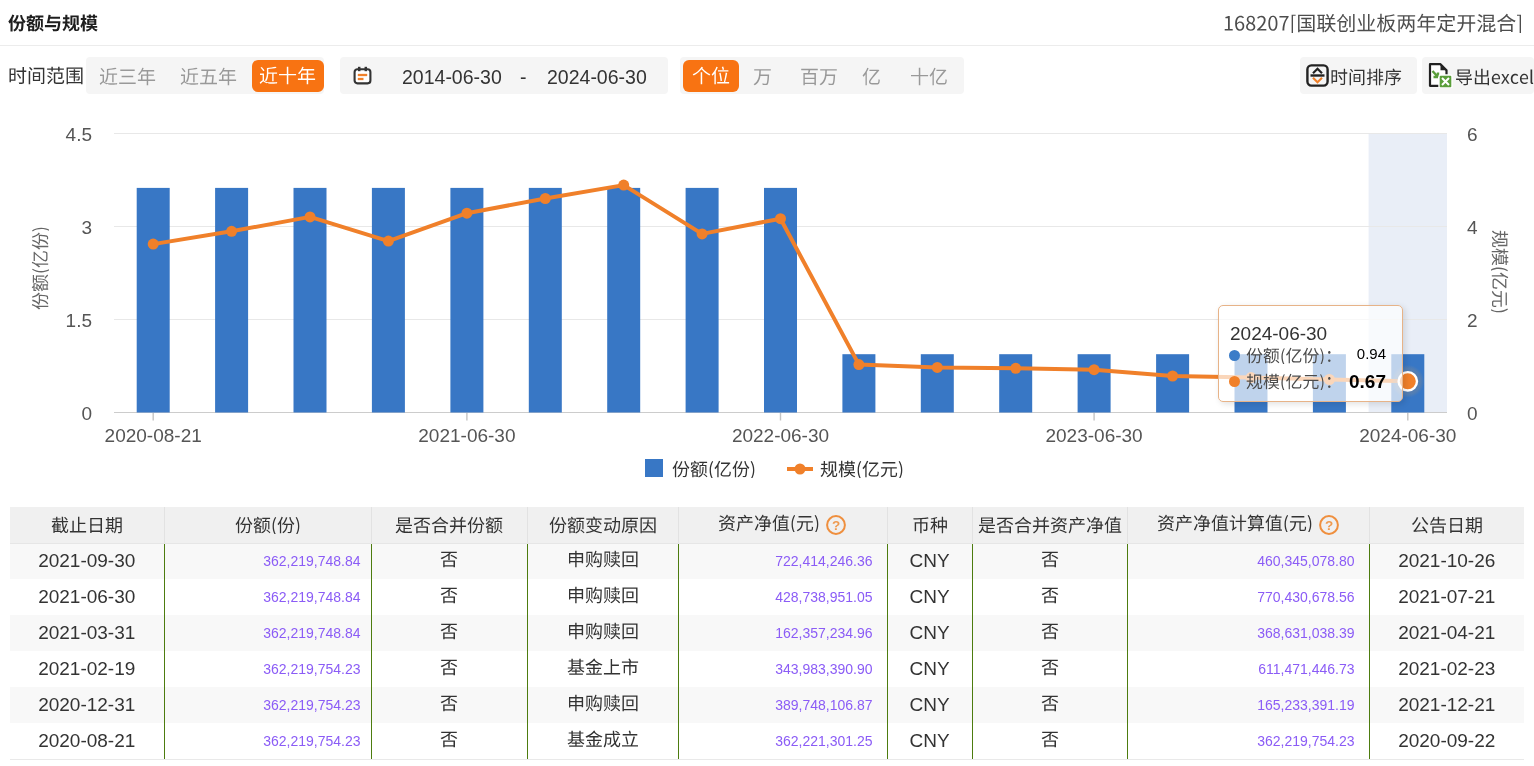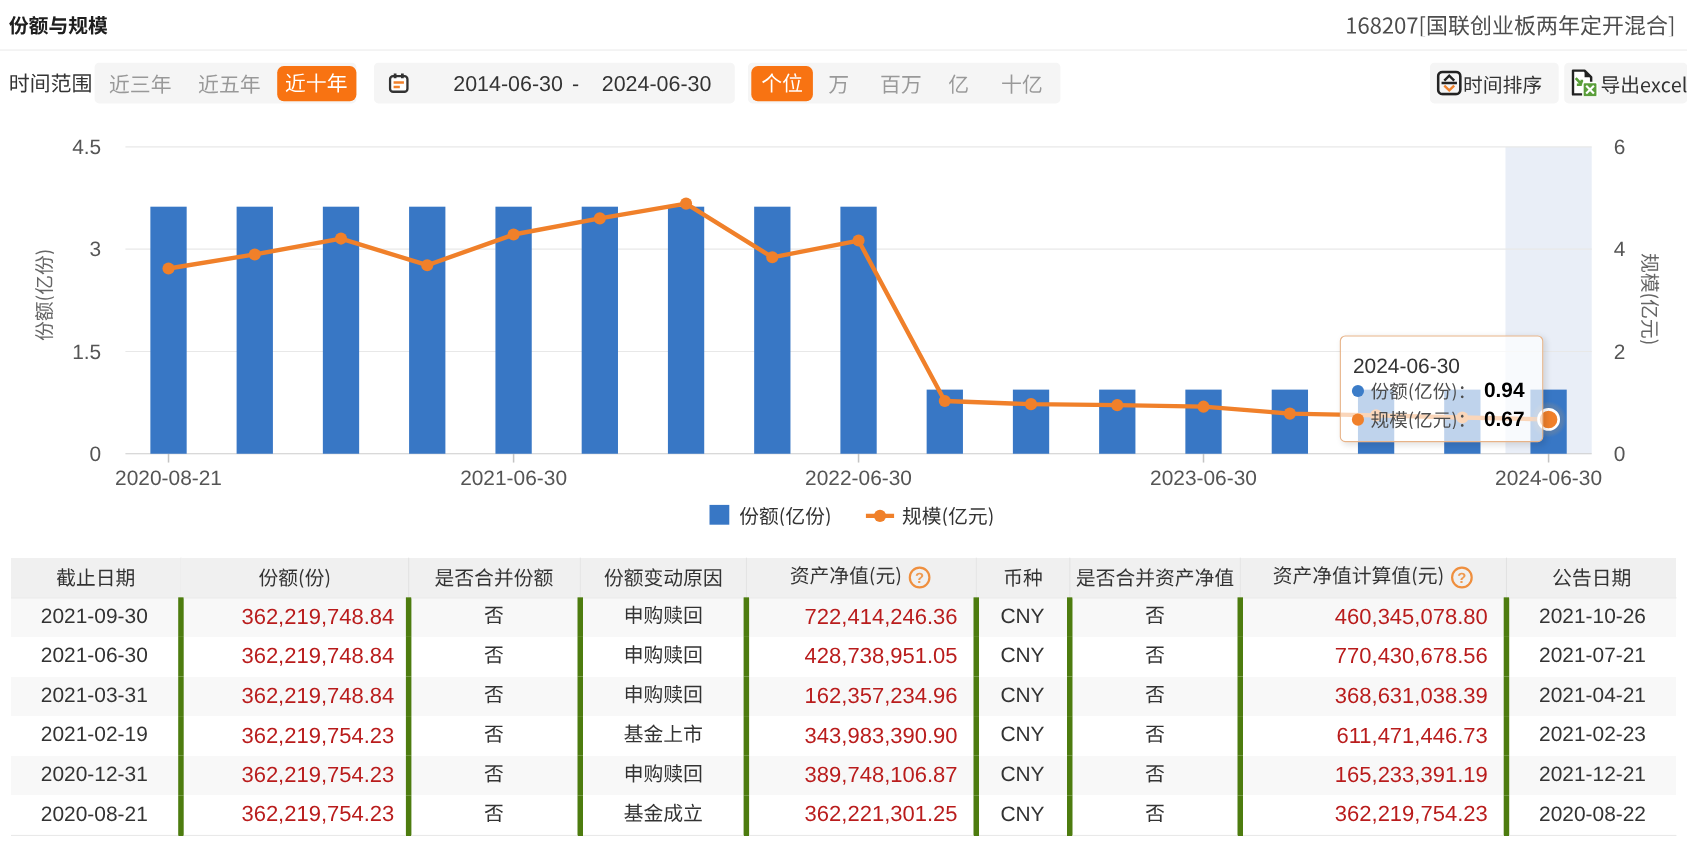--- a/index.html
+++ b/index.html
@@ -1,24 +1,24 @@
 <!DOCTYPE html>
 <html><head><meta charset="utf-8"><style>
 *{margin:0;padding:0;box-sizing:border-box}
 html,body{width:1534px;height:766px;background:#fff;font-family:"Liberation Sans",sans-serif;overflow:hidden}
 #app{position:relative;width:1534px;height:766px}
 .grp{position:absolute;top:57px;height:37px;background:#f5f5f5;border-radius:4px}
 .obtn{position:absolute;top:60px;height:32px;background:#f87312;border-radius:6px}
 .dt{position:absolute;top:66px;font-size:19.5px;color:#333}
 table td,table th{overflow:hidden;white-space:nowrap}
 .hc{border-right:1px solid #e2e2e2;border-bottom:1px solid #e6e6e6;font-weight:normal;text-align:center}
-td{border-right:5px solid #4d7c0f}
+td{border-right:1px solid #4d7c0f}
 tr td:last-child,tr th:last-child{border-right:none}
 tr:last-child td{border-bottom:1px solid #e9e9e9}
-.num{text-align:right;font-size:20px;color:#b91c1c}
+.num{text-align:right;font-size:14px;color:#8b5cf6}
 .p10{padding-right:10px}
 .p14{padding-right:14px}
 .ctr{text-align:center;font-size:19px;color:#333}
 svg{vertical-align:top}
 </style></head><body>
 <div id="app">
 <svg width="0" height="0" style="position:absolute">
       <defs>
         <path id="t1" d="M13 1.8C14 2.5 15.1 3.7 15.6 4.4L16.6 3.6C16.1 2.9 15 1.8 14 1.1ZM5.7 6.9C5.9 7.3 6.2 7.9 6.5 8.3H3.9C4.2 7.8 4.5 7.3 4.7 6.8L3.5 6.5C2.9 8 1.8 9.6 0.7 10.6C1 10.8 1.4 11.2 1.6 11.4C1.9 11.1 2.2 10.8 2.4 10.5V16.9H3.6V15.9H9.6L9 16.3C9.3 16.6 9.7 17 10 17.3C10.9 16.6 11.8 15.8 12.6 14.8C13.3 16.2 14.2 17.1 15.3 17.1C16.6 17.1 17 16.3 17.3 13.6C16.9 13.4 16.5 13.2 16.2 12.9C16.1 15 15.9 15.8 15.4 15.8C14.7 15.8 14 15 13.5 13.6C14.7 11.8 15.6 9.8 16.2 7.7L15 7.4C14.5 9 13.9 10.5 13 11.9C12.7 10.4 12.4 8.5 12.2 6.3H17.1V5.1H12.2C12.1 3.7 12.1 2.3 12.1 0.7H10.7C10.7 2.2 10.8 3.7 10.9 5.1H6.4V3.5H9.6V2.4H6.4V0.7H5.1V2.4H1.7V3.5H5.1V5.1H0.9V6.3H10.9C11.1 9.1 11.5 11.5 12.1 13.4C11.5 14.2 10.8 15 10 15.6V14.8H7.3V13.6H9.7V12.7H7.3V11.4H9.7V10.5H7.3V9.4H10V8.3H7.7C7.5 7.8 7.1 7 6.6 6.5ZM6.2 11.4V12.7H3.6V11.4ZM6.2 10.5H3.6V9.4H6.2ZM6.2 13.6V14.8H3.6V13.6ZM21.4 4.7V15H18.9V16.4H35.1V15H28.4V8.1H34.3V6.8H28.4V0.8H27V15H22.8V4.7ZM40.6 9.5H49.5V14.6H40.6ZM40.6 8.2V3.3H49.5V8.2ZM39.2 1.9V17.1H40.6V15.9H49.5V17H51V1.9ZM57.2 13.3C56.7 14.5 55.7 15.7 54.7 16.5C55 16.7 55.6 17.1 55.8 17.3C56.8 16.4 57.8 15 58.5 13.6ZM59.8 13.8C60.5 14.7 61.3 15.9 61.6 16.6L62.7 15.9C62.4 15.2 61.5 14.1 60.8 13.3ZM69.4 2.8V5.7H65.7V2.8ZM64.4 1.6V8.2C64.4 10.7 64.3 14.2 62.8 16.6C63.1 16.7 63.6 17.1 63.9 17.4C64.9 15.6 65.4 13.3 65.6 11.2H69.4V15.5C69.4 15.8 69.3 15.9 69 15.9C68.8 15.9 67.8 15.9 66.9 15.9C67.1 16.3 67.3 16.8 67.3 17.2C68.6 17.2 69.5 17.2 70 17C70.5 16.7 70.7 16.3 70.7 15.6V1.6ZM69.4 6.9V9.9H65.7C65.7 9.3 65.7 8.7 65.7 8.2V6.9ZM61 0.9V3.1H57.7V0.9H56.5V3.1H54.9V4.3H56.5V11.7H54.7V12.9H63.6V11.7H62.2V4.3H63.6V3.1H62.2V0.9ZM57.7 4.3H61V5.9H57.7ZM57.7 7H61V8.8H57.7ZM57.7 9.9H61V11.7H57.7Z"></path>
         <path id="t2" d="M13.6 1.1 12.3 1.3C13.2 4.8 14.3 7 16.6 8.9C16.8 8.5 17.2 8 17.5 7.8C15.5 6.1 14.3 4.3 13.6 1.1ZM4.7 0.8C3.8 3.5 2.2 6.2 0.6 8C0.8 8.3 1.2 9 1.4 9.3C1.9 8.7 2.4 8 2.9 7.3V17.3H4.2V5C4.9 3.8 5.5 2.5 5.9 1.2ZM9.1 1.2C8.3 4 7 6.4 5.1 7.9C5.3 8.1 5.8 8.7 5.9 9.1C6.4 8.7 6.7 8.3 7.1 7.9V9H9.4C9 12.5 8 14.9 5.4 16.3C5.7 16.5 6.2 17 6.4 17.3C9.1 15.7 10.3 13 10.7 9H14C13.8 13.6 13.5 15.3 13.1 15.7C12.9 15.9 12.8 16 12.5 16C12.2 16 11.4 15.9 10.6 15.9C10.8 16.2 10.9 16.7 11 17.1C11.8 17.2 12.6 17.2 13.1 17.1C13.6 17.1 13.9 17 14.3 16.5C14.8 15.9 15.1 13.9 15.3 8.4C15.3 8.2 15.3 7.8 15.3 7.8H7.2C8.6 6.1 9.7 3.9 10.4 1.5ZM30.5 7C30.4 12.5 30.2 15 26.2 16.4C26.5 16.6 26.8 17 26.9 17.4C31.2 15.8 31.6 12.9 31.7 7ZM31.3 14.3C32.5 15.2 34 16.4 34.7 17.2L35.5 16.3C34.7 15.5 33.2 14.3 32 13.5ZM27.6 4.9V13.4H28.7V6H33.3V13.3H34.5V4.9H31.1C31.3 4.3 31.6 3.6 31.8 3H35.2V1.8H27.3V3H30.6C30.4 3.6 30.1 4.3 29.9 4.9ZM21.9 1.1C22.1 1.5 22.4 2 22.6 2.4H19.1V5.2H20.3V3.6H25.7V5.2H26.9V2.4H24C23.7 1.9 23.4 1.3 23.1 0.8ZM20.3 11.6V17.2H21.5V16.6H24.6V17.1H25.9V11.6ZM21.5 15.5V12.7H24.6V15.5ZM20.7 8.4 22 9.1C21 9.8 19.9 10.4 18.7 10.7C18.9 11 19.2 11.6 19.3 11.9C20.6 11.4 22 10.7 23.2 9.7C24.3 10.4 25.4 11 26.1 11.5L27 10.6C26.3 10.1 25.2 9.5 24.1 8.9C25 8 25.7 7 26.3 5.9L25.5 5.4L25.3 5.4H22.5C22.7 5.1 22.9 4.7 23.1 4.4L21.8 4.2C21.3 5.4 20.3 6.8 18.7 7.8C19 8 19.4 8.4 19.5 8.7C20.4 8 21.2 7.3 21.8 6.5H24.6C24.2 7.1 23.6 7.7 23 8.3L21.5 7.5ZM40.3 19.4 41.3 18.9C39.8 16.4 39 13.3 39 10.2C39 7.2 39.8 4.2 41.3 1.6L40.3 1.1C38.6 3.8 37.7 6.7 37.7 10.2C37.7 13.8 38.6 16.7 40.3 19.4ZM55.7 1.1 54.4 1.3C55.2 4.8 56.4 7 58.6 8.9C58.8 8.5 59.2 8 59.6 7.8C57.5 6.1 56.4 4.3 55.7 1.1ZM46.7 0.8C45.8 3.5 44.3 6.2 42.7 8C42.9 8.3 43.3 9 43.5 9.3C44 8.7 44.5 8 45 7.3V17.3H46.3V5C47 3.8 47.6 2.5 48 1.2ZM51.1 1.2C50.4 4 49.1 6.4 47.2 7.9C47.4 8.1 47.9 8.7 48 9.1C48.4 8.7 48.8 8.3 49.2 7.9V9H51.5C51.1 12.5 50 14.9 47.5 16.3C47.8 16.5 48.3 17 48.5 17.3C51.1 15.7 52.4 13 52.8 9H56.1C55.8 13.6 55.6 15.3 55.2 15.7C55 15.9 54.9 16 54.6 16C54.3 16 53.5 15.9 52.7 15.9C52.9 16.2 53 16.7 53 17.1C53.9 17.2 54.7 17.2 55.2 17.1C55.7 17.1 56 17 56.3 16.5C56.9 15.9 57.2 13.9 57.4 8.4C57.4 8.2 57.4 7.8 57.4 7.8H49.3C50.7 6.1 51.8 3.9 52.5 1.5ZM61.9 19.4C63.5 16.7 64.5 13.8 64.5 10.2C64.5 6.7 63.5 3.8 61.9 1.1L60.8 1.6C62.4 4.2 63.2 7.2 63.2 10.2C63.2 13.3 62.4 16.4 60.8 18.9Z"></path>
@@ -145,21 +145,21 @@
         </svg></div>
     </div>
     <div class="grp" style="left:340px;width:328px"></div>
     <svg style="position:absolute;left:353px;top:66px" width="19" height="19" viewBox="0 0 19 19">
       <rect x="1.6" y="3.2" width="15.8" height="14.2" rx="2.8" fill="#fff" stroke="#333" stroke-width="2.1"></rect>
       <line x1="6.2" y1="0.8" x2="6.2" y2="5.2" stroke="#333" stroke-width="2.5"></line>
       <line x1="12.8" y1="0.8" x2="12.8" y2="5.2" stroke="#333" stroke-width="2.5"></line>
       <line x1="4.8" y1="9" x2="14.2" y2="9" stroke="#f0802a" stroke-width="2.3"></line>
       <line x1="4.8" y1="13" x2="10.5" y2="13" stroke="#f0802a" stroke-width="2.3"></line>
     </svg>
-    <div class="dt" style="left:412px">2014-06-30</div>
+    <div class="dt" style="left:402px">2014-06-30</div>
     <div class="dt" style="left:520px">-</div>
     <div class="dt" style="left:547px">2024-06-30</div>
     <div class="grp" style="left:680px;width:284px"></div>
     <div class="obtn" style="left:683px;width:56px">
       <div style="margin:6px 0 0 9px"><svg style="" width="38" height="19" viewBox="0 0 38.0 19.0">
           <use href="#t18" fill="#fff"></use>
         </svg></div>
     </div>
     <div style="position:absolute;left:753px;top:67px"><svg style="" width="19" height="19" viewBox="0 0 19.0 19.0">
         <use href="#t19" fill="#999"></use>
@@ -214,21 +214,21 @@
     </svg>
     <div style="position:absolute;left:820px;top:460px"><svg style="" width="84" height="18" viewBox="0 0 84.2 18.0">
         <use href="#t26" fill="#333"></use>
       </svg></div>
     <div style="position:absolute;left:1218px;top:305px;width:185px;height:97px;background:rgba(255,255,255,0.68);border:1.5px solid #e7b388;border-radius:5px;box-shadow:2px 2px 6px rgba(0,0,0,0.12)">
       <div style="position:absolute;left:11px;top:17px;font-size:19px;color:#333">2024-06-30</div>
       <div style="position:absolute;left:10px;top:44px;width:11px;height:11px;border-radius:6px;background:#3b7cc8"></div>
       <div style="position:absolute;left:27px;top:41px"><svg style="" width="96" height="17" viewBox="0 0 96.5 17.0">
           <use href="#t27" fill="#4c4c4c"></use>
         </svg></div>
-      <div style="position:absolute;right:16px;top:39px;font-size:19px;font-weight:bold;color:#000">0.94</div>
+      <div style="position:absolute;right:16px;top:39px;font-size:15px;font-weight:normal;color:#000">0.94</div>
       <div style="position:absolute;left:10px;top:70px;width:11px;height:11px;border-radius:6px;background:#f0802a"></div>
       <div style="position:absolute;left:27px;top:67px"><svg style="" width="96" height="17" viewBox="0 0 96.5 17.0">
           <use href="#t28" fill="#4c4c4c"></use>
         </svg></div>
       <div style="position:absolute;right:16px;top:65px;font-size:19px;font-weight:bold;color:#000">0.67</div>
     </div>
     <table style="position:absolute;left:10px;top:507px;border-collapse:collapse;table-layout:fixed;width:1514px">
       <colgroup>
         <col style="width:154px">
         <col style="width:207px">
@@ -369,16 +369,16 @@
             </svg></td>
           <td class="ctr"><svg style="" width="72" height="18" viewBox="0 0 72.0 18.0">
               <use href="#t13" fill="#333"></use>
             </svg></td>
           <td class="num p14">362,221,301.25</td>
           <td class="ctr">CNY</td>
           <td class="ctr"><svg style="" width="18" height="18" viewBox="0 0 18.0 18.0">
               <use href="#t10" fill="#333"></use>
             </svg></td>
           <td class="num p14">362,219,754.23</td>
-          <td class="ctr">2020-08-22</td>
+          <td class="ctr">2020-09-22</td>
         </tr>
       </tbody>
     </table>
 </div>
 </body></html>

